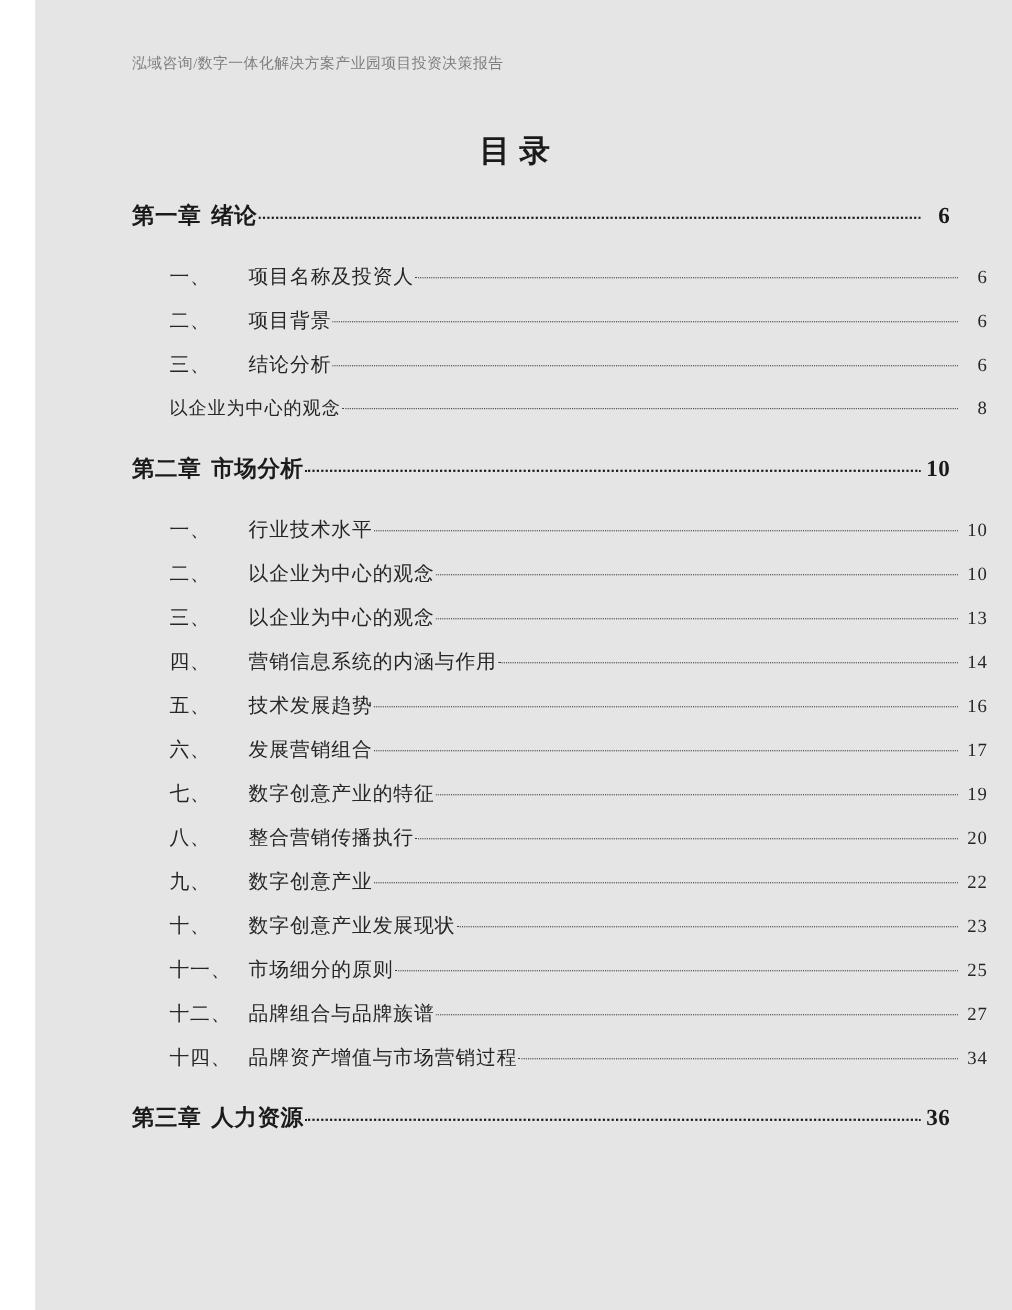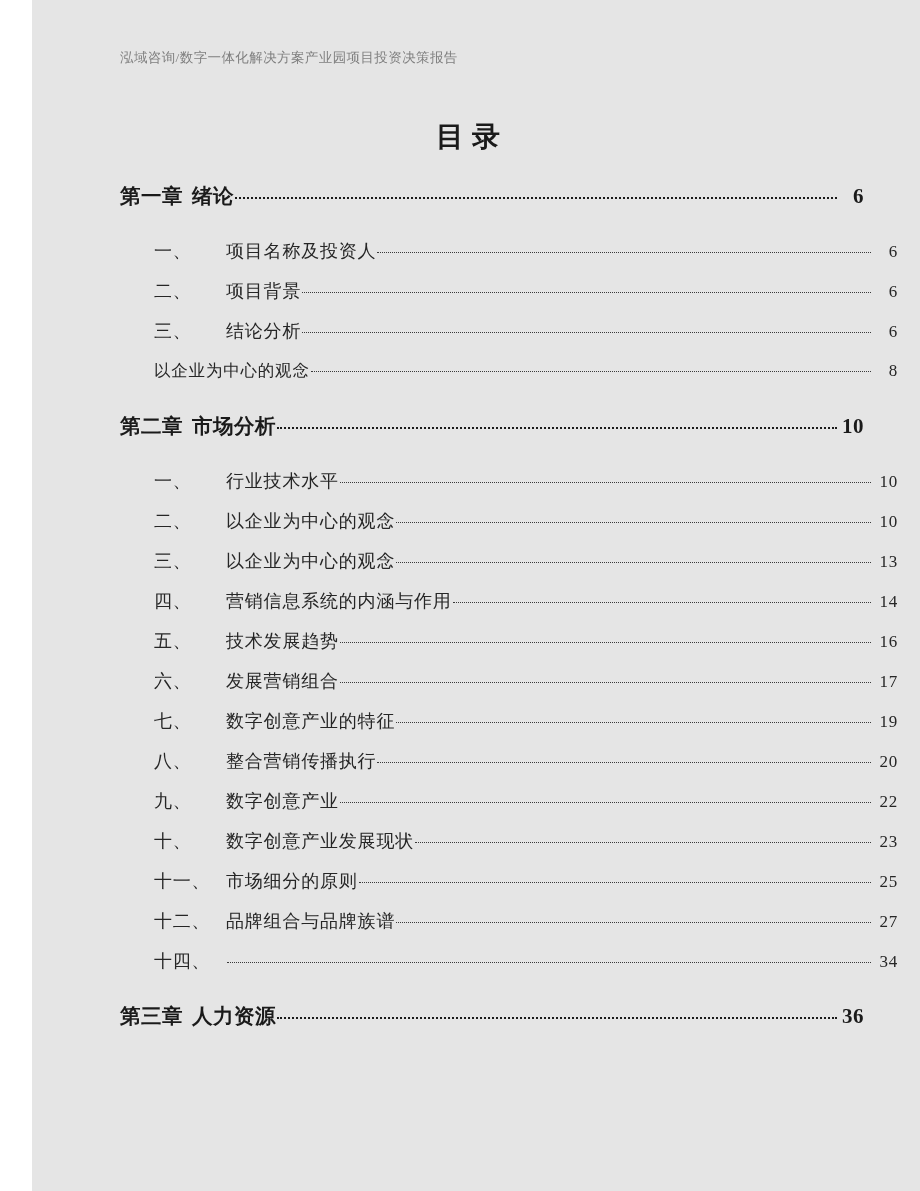--- a/index.html
+++ b/index.html
@@ -293,20 +293,21 @@
       <div class="toc-row lvl2">
         <span class="num">十二、</span>
         <span class="label">品牌组合与品牌族谱</span>
         <span class="leader">
           <span class="leader-line"></span>
         </span>
         <span class="pageno">27</span>
       </div>
       <div class="toc-row lvl2">
         <span class="num">十四、</span>
+        <span class="label">品牌资产增值与市场营销过程</span>
         <span class="leader">
           <span class="leader-line"></span>
         </span>
         <span class="pageno">34</span>
       </div>
       <div class="toc-row lvl1 gap-before-chapter">
         <span class="chapter-num">第三章</span>
         <span class="label">人力资源</span>
         <span class="leader">
           <span class="leader-line"></span>

